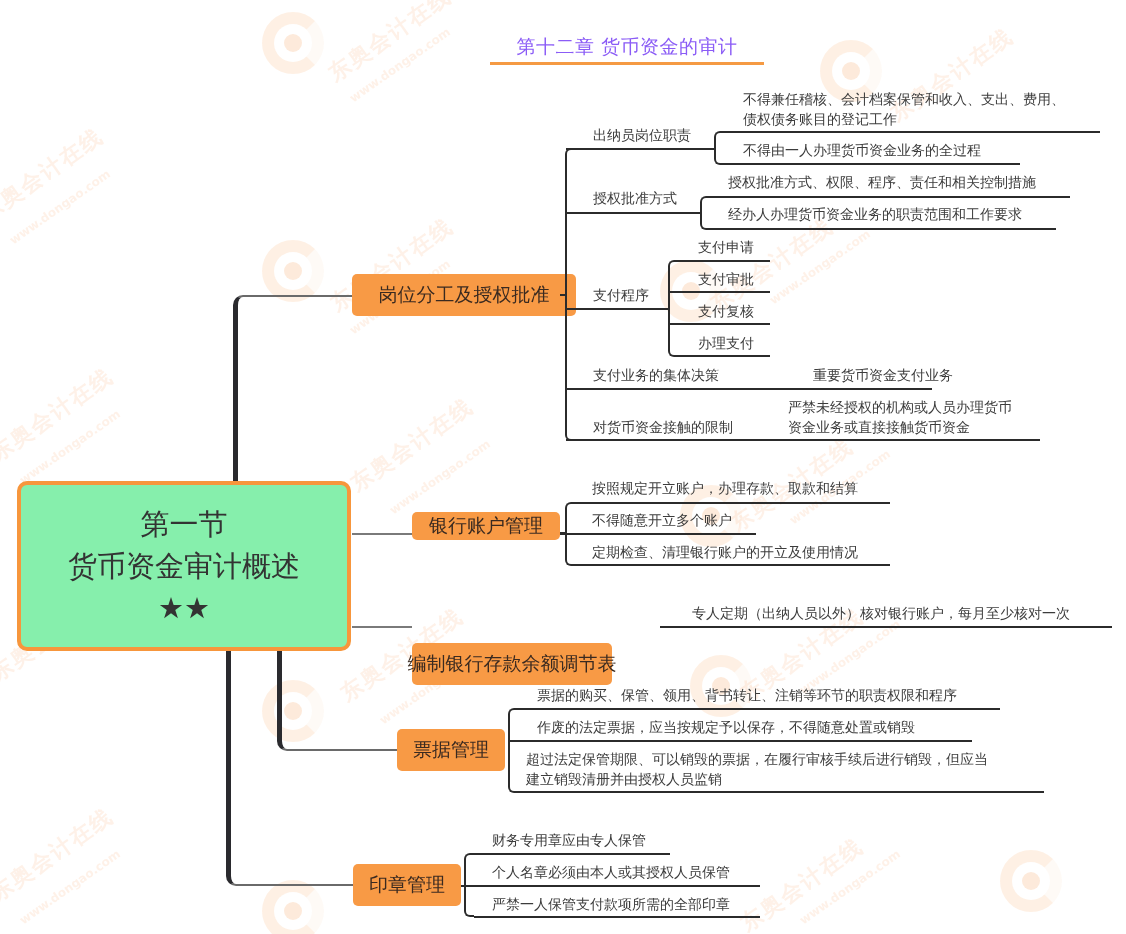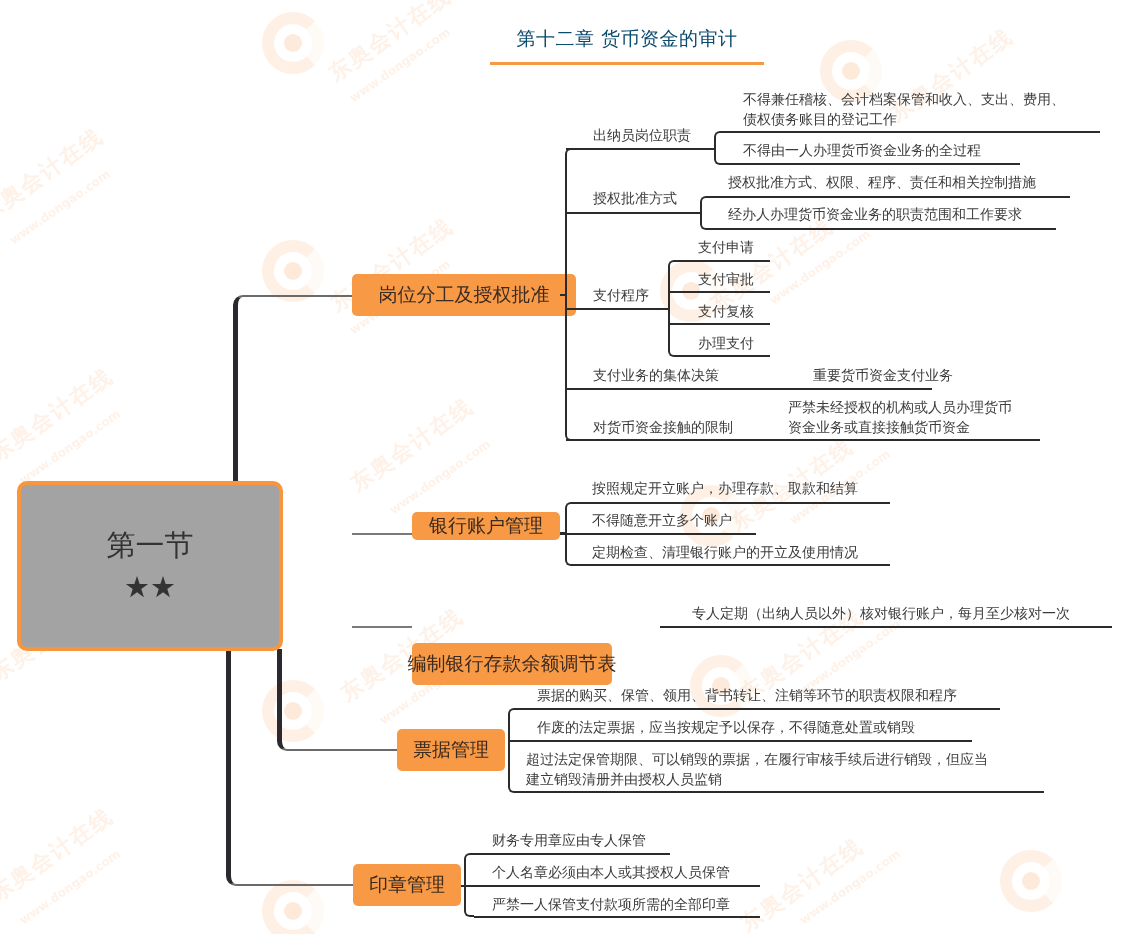--- a/index.html
+++ b/index.html
@@ -10,27 +10,27 @@
   .wm-logo { position: absolute; width: 62px; height: 62px; border-radius: 50%;
              border: 12px solid rgba(247,160,90,0.16); border-right-color: rgba(247,160,90,0.05); }
   .wm-logo::after { content: ""; position: absolute; left: 10px; top: 10px; width: 18px; height: 18px;
              border-radius: 50%; background: rgba(247,160,90,0.22); }
   .wm-text { position: absolute; font-size: 22px; font-weight: bold; color: rgba(247,150,80,0.13);
              transform: rotate(-35deg); white-space: nowrap; letter-spacing: 2px; }
   .wm-url { position: absolute; font-size: 12px; font-weight: bold; color: rgba(247,150,80,0.13);
             transform: rotate(-35deg); white-space: nowrap; }
 
   
-  .chapter-title { position: absolute; left: 490px; top: 26px; width: 274px; text-align: center;
-                   font-size: 19px; color: #0c4a6e; letter-spacing: 0.5px; }
+  .chapter-title { position: absolute; left: 490px; top: 34px; width: 274px; text-align: center;
+                   font-size: 19px; color: #8b5cf6; letter-spacing: 0.5px; }
   .chapter-underline { position: absolute; left: 490px; top: 62px; width: 274px; height: 3px; background: #f59a43; }
 
   
-  .center-node { position: absolute; left: 17px; top: 481px; width: 266px; height: 170px;
-                 border: 4px solid #f7963c; border-radius: 10px; background: #a3a3a3;
+  .center-node { position: absolute; left: 17px; top: 481px; width: 334px; height: 170px;
+                 border: 4px solid #f7963c; border-radius: 10px; background: #86efac;
                  display: flex; flex-direction: column; align-items: center; justify-content: center; }
   .center-line { font-size: 29px; color: #333; line-height: 42px; }
 
   
   .main-node { position: absolute; background: #f89a45; border-radius: 5px; color: #3a2a20;
                font-size: 19px; display: flex; align-items: center; justify-content: center; white-space: nowrap; }
 
   
   .leaf { position: absolute; font-size: 14px; color: #3c3c3c; white-space: nowrap; line-height: 20px; }
 
@@ -100,20 +100,21 @@
 
 <div class="corner-bl" style="left:226px;top:649px;width:128px;height:237px;"></div>
 
 <div class="corner-bl" style="left:277px;top:649px;width:120px;height:102px;"></div>
 
 <div class="hl-thin" style="left:352px;top:533px;width:60px;"></div>
 <div class="hl-thin" style="left:352px;top:626px;width:60px;"></div>
 
 <div class="center-node">
   <div class="center-line">第一节</div>
+  <div class="center-line">货币资金审计概述</div>
   <div class="center-line">★★</div>
 </div>
 
 <div class="main-node" style="left:352px;top:274px;width:224px;height:42px;">岗位分工及授权批准</div>
 
 <div class="hl" style="left:560px;top:294px;width:6px;"></div>
 
 <div class="bracket" style="left:565px;top:148px;width:10px;height:293px;border-right:none;"></div>
 
 <div class="leaf" style="left:593px;top:125px;">出纳员岗位职责</div>

